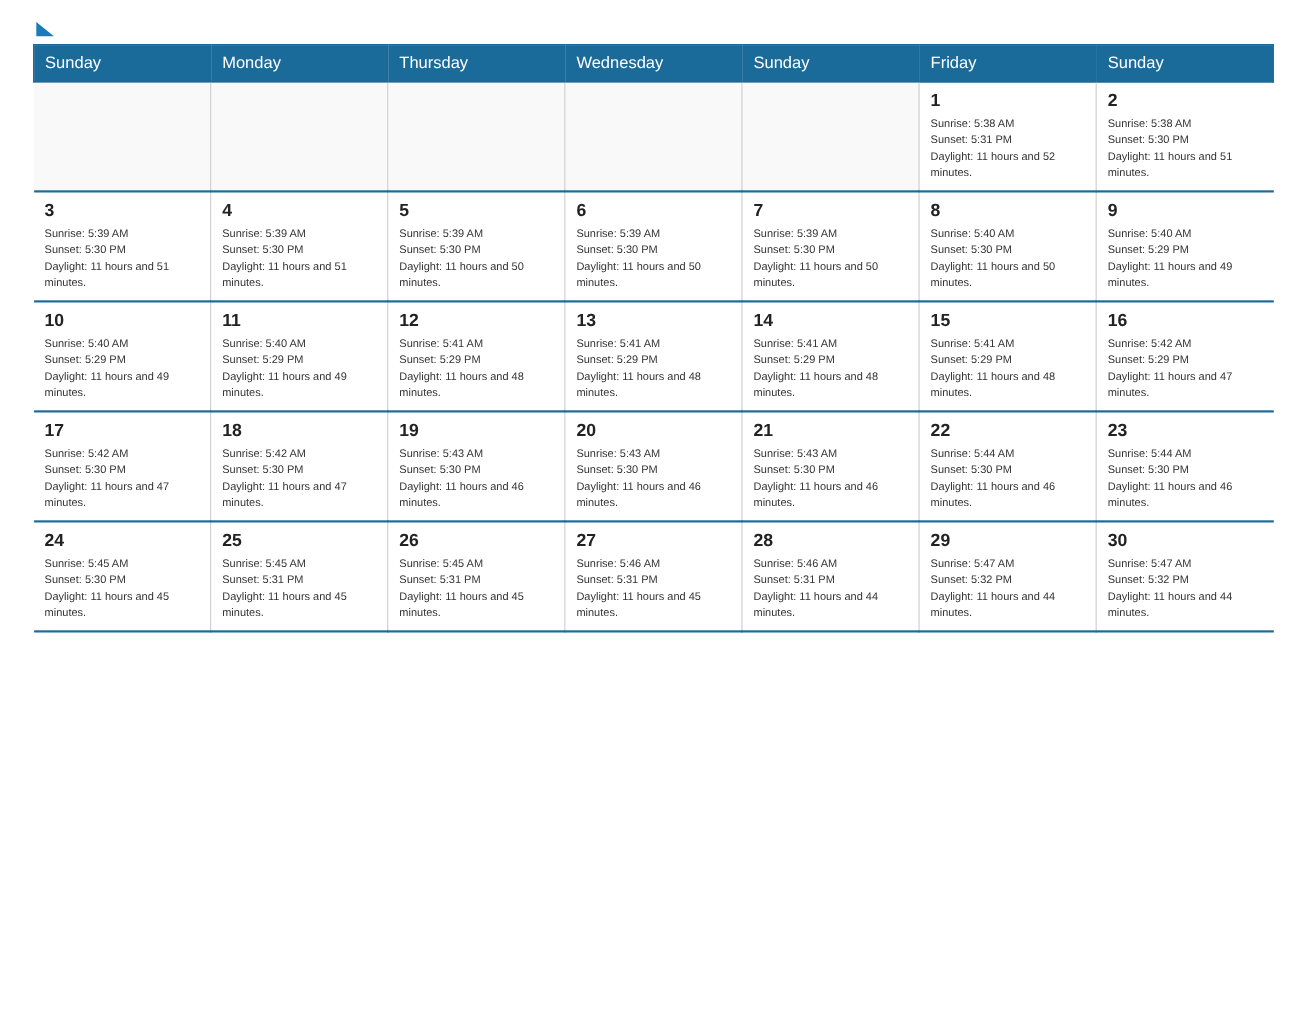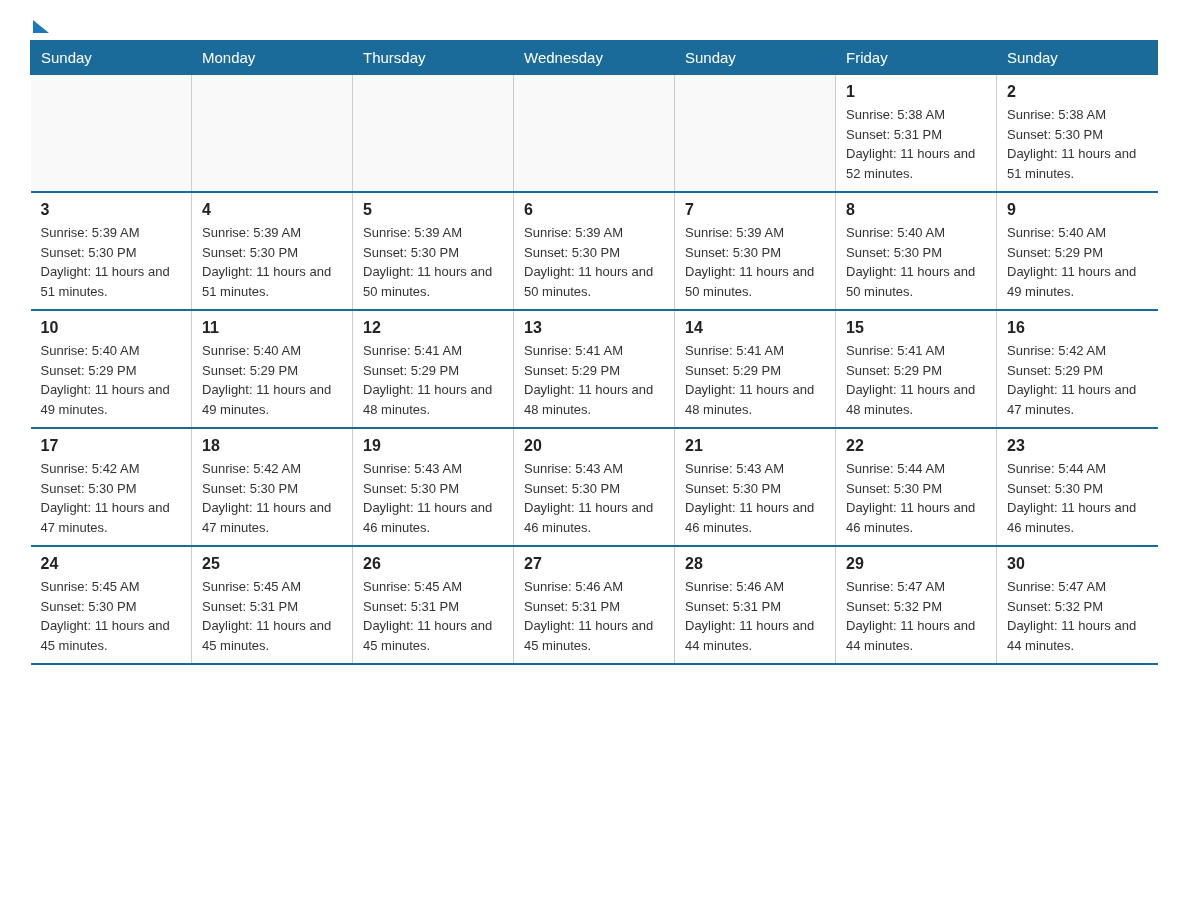--- a/index.html
+++ b/index.html
@@ -71,21 +71,21 @@
 
     .day-number {
       font-size: 16px;
       font-weight: bold;
       color: #222;
       display: block;
       margin-bottom: 4px;
     }
 
     .day-info {
-      font-size: 13px;
+      font-size: 10px;
       color: #333;
       line-height: 1.5;
     }
 
     .empty-cell {
       background: #f9f9f9;
     }
 
     .logo-wrapper {
       display: flex;

